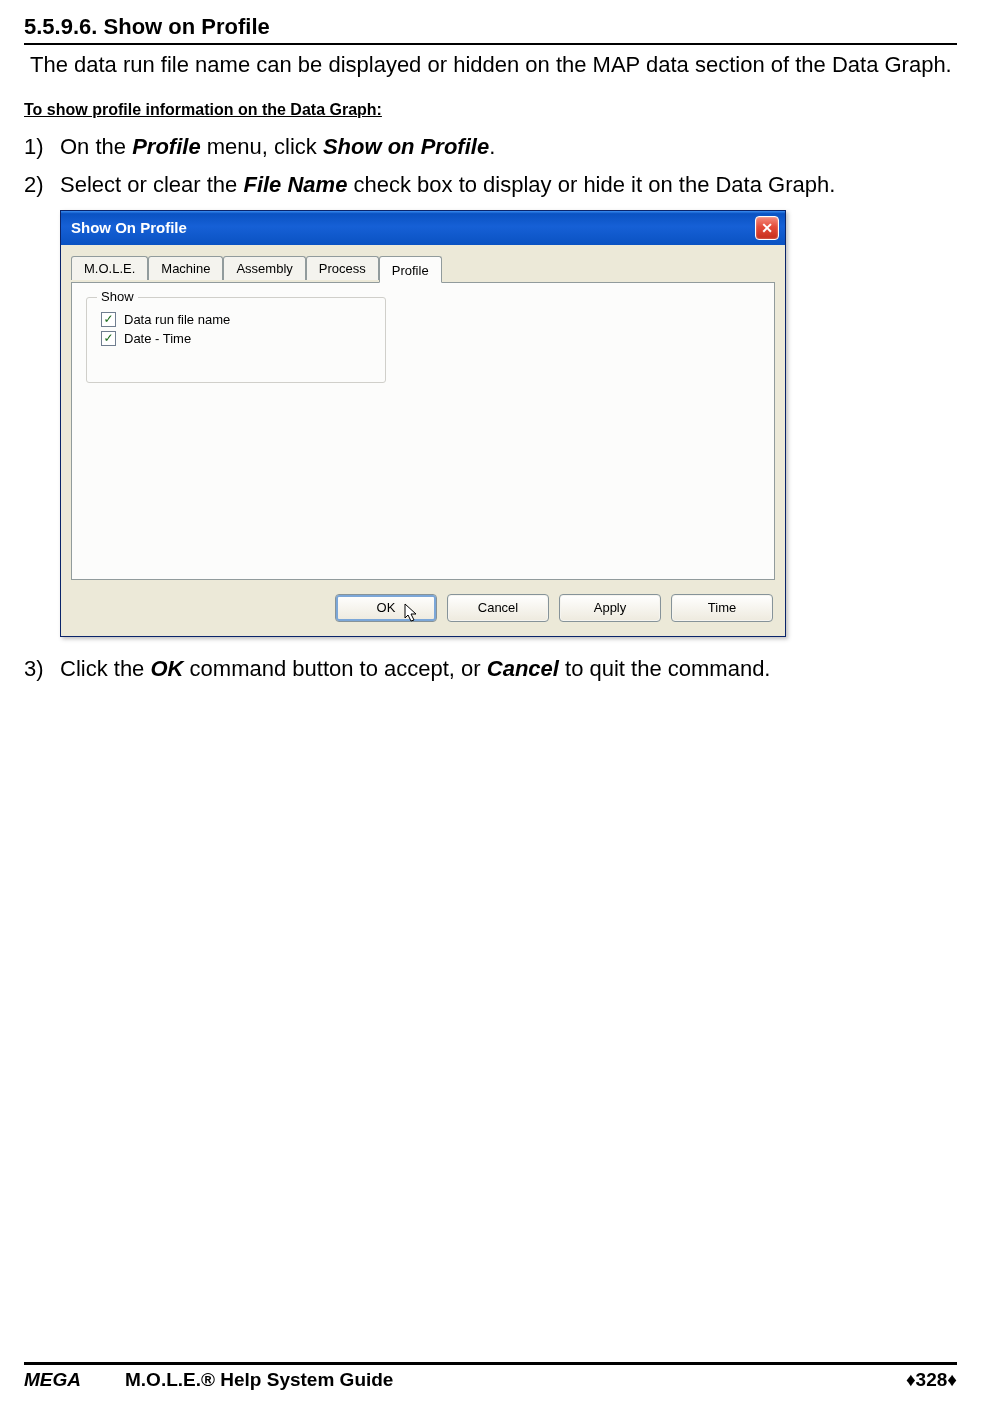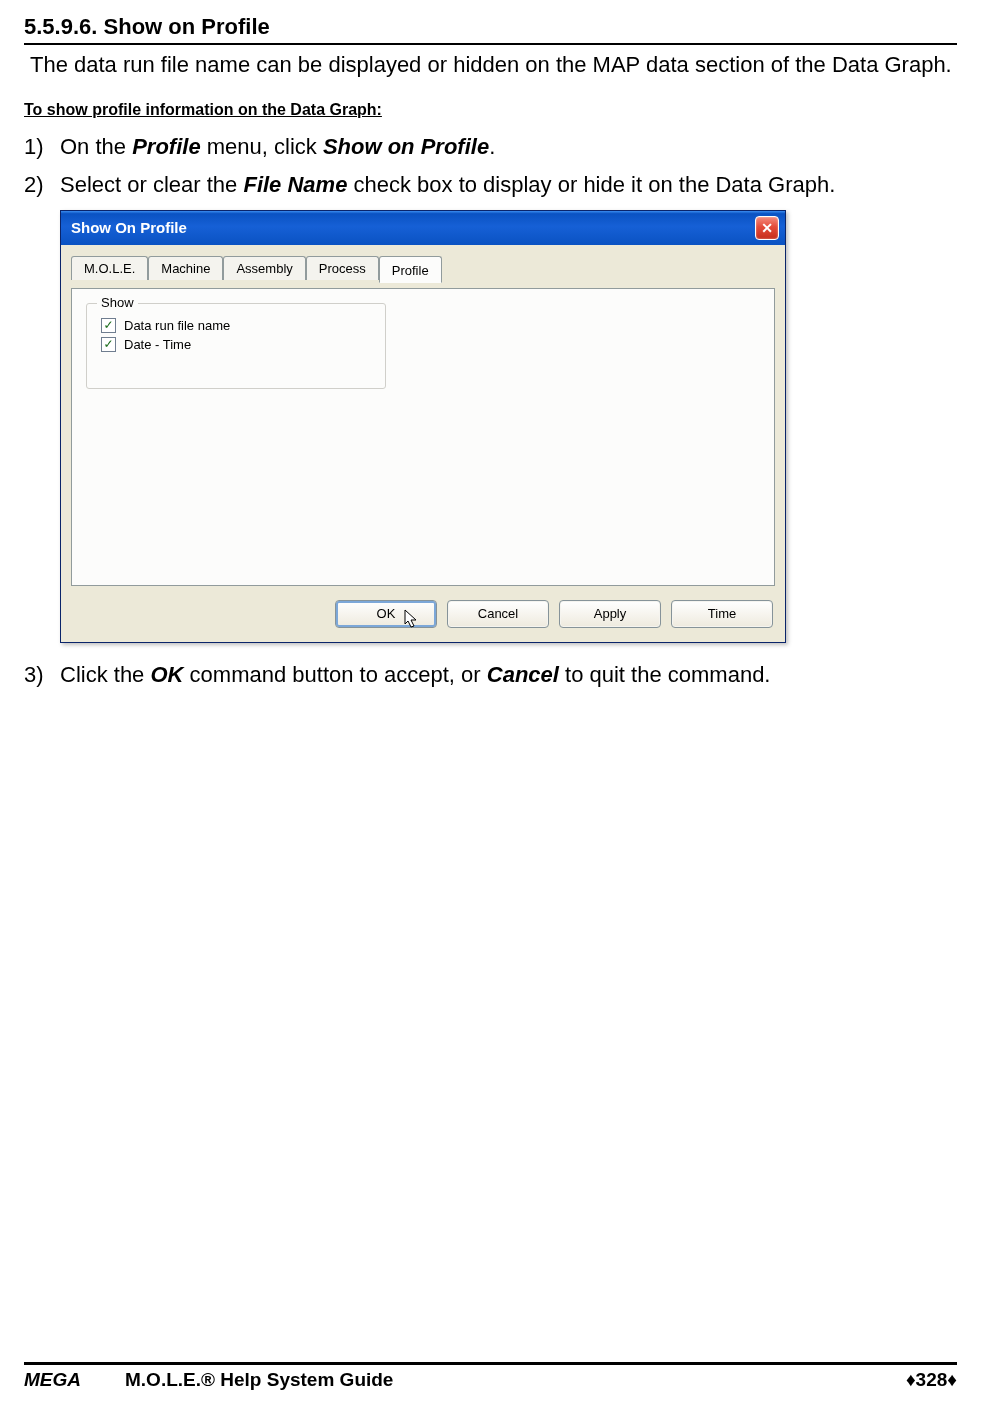--- a/index.html
+++ b/index.html
@@ -118,21 +118,21 @@
   .tab.active {
     background: #fcfcfb;
     padding-top: 6px;
     z-index: 3;
     border-bottom: 1px solid #fcfcfb;
   }
   .tab-panel {
     border: 1px solid #919b9c;
     background: #fcfcfb;
     height: 298px;
-    margin-top: 6px;
+    margin-top: 0;
     position: relative;
     z-index: 1;
   }
   .groupbox {
     position: absolute;
     left: 14px;
     top: 14px;
     width: 300px;
     height: 86px;
     border: 1px solid #d0cfca;

